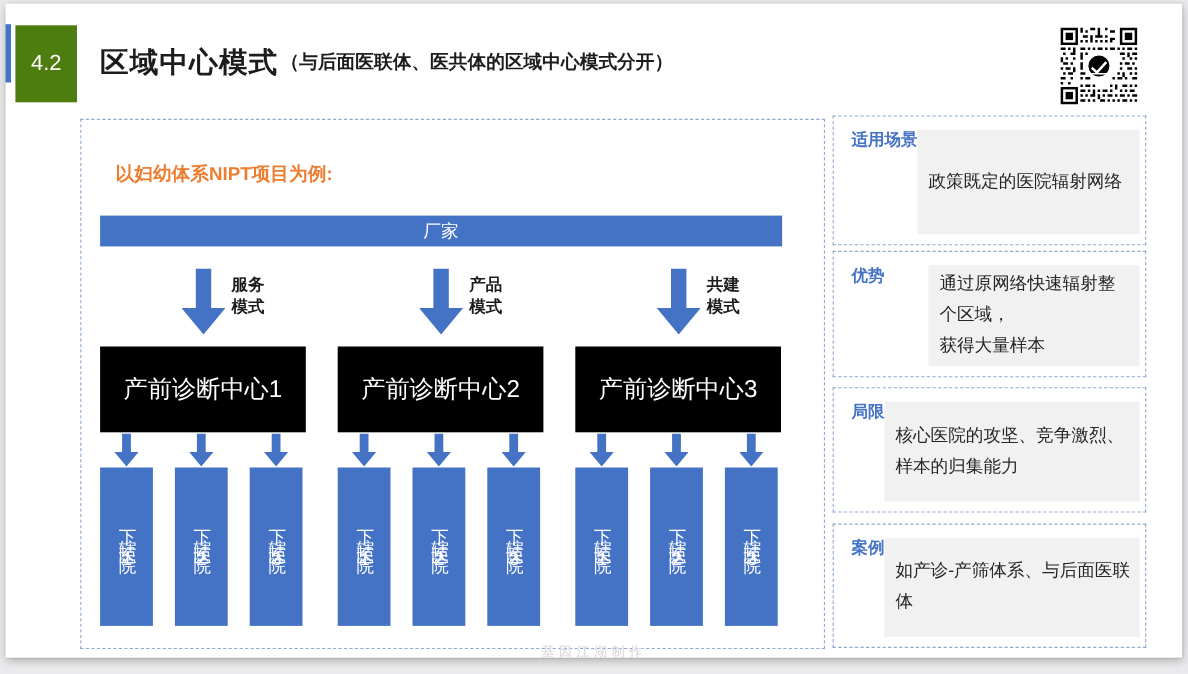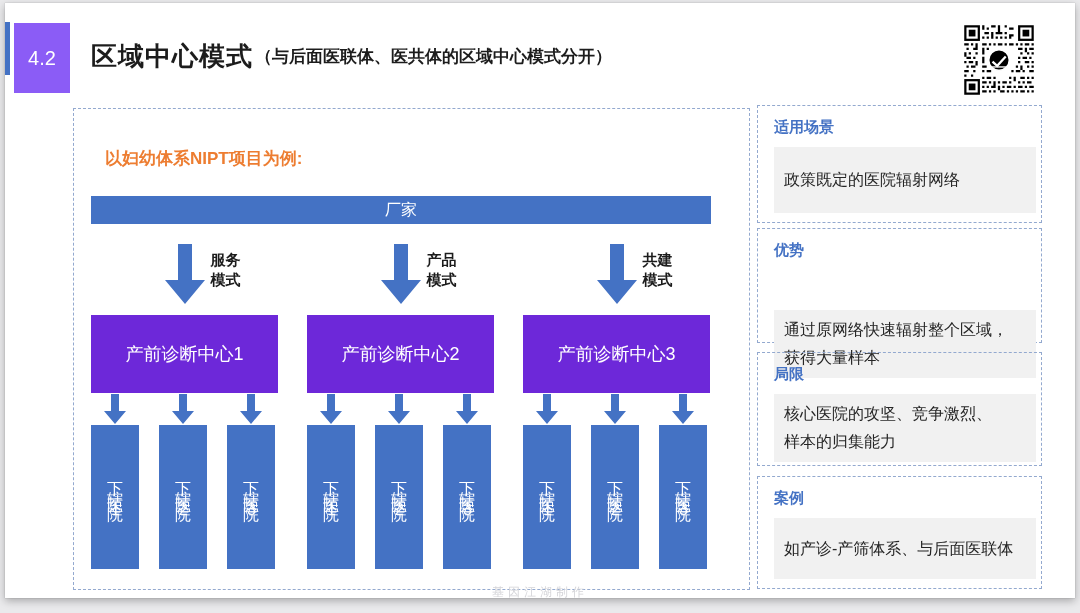--- a/index.html
+++ b/index.html
@@ -4,53 +4,53 @@
 <style>
   * { margin:0; padding:0; box-sizing:border-box; }
   html,body { width:1080px; height:613px; overflow:hidden; background:#eaeaec;
               font-family:"Liberation Sans","DejaVu Sans",sans-serif; }
 
   .slide { position:absolute; left:5px; top:3px; width:1070px; height:595px;
            background:#ffffff; box-shadow:0 3px 8px rgba(0,0,0,0.28), 0 0 1px rgba(0,0,0,0.25); }
 
   
   .edge-strip { position:absolute; left:0; top:19px; width:5px; height:53px; background:#4472C4; }
-  .badge { position:absolute; left:9px; top:20px; width:56px; height:70px; background:#8b5cf6;
+  .badge { position:absolute; left:9px; top:20px; width:56px; height:70px; background:#4d7c0f;
            color:#fff; font-size:20px; display:flex; align-items:center; justify-content:center; }
   .title-row { position:absolute; left:86px; top:34px; height:38px; display:flex; align-items:center; }
   .title-main { font-size:26px; font-weight:bold; color:#1c1c1c; letter-spacing:1px; }
   .title-note { font-size:17px; font-weight:bold; color:#1c1c1c; margin-left:2px;text-align:right; }
   .qr { position:absolute; left:957px; top:20px; width:74px; height:74px; }
 
   
   .panel { position:absolute; left:68px; top:105px; width:677px; height:482px;
            border:1px dashed #93a9cf; }
   .example-label { position:absolute; left:31px; top:24px; font-size:17px; font-weight:bold; color:#ED7D31;margin-top:14px; }
   .root-bar { position:absolute; left:17px; top:87px; width:620px; height:28px; background:#4472C4;
               color:#fff; font-size:16px; display:flex; align-items:center; justify-content:center; }
 
   .group { position:absolute; top:133px; width:187px; height:349px; }
   .group.g0 { left:17px; } .group.g1 { left:233px; } .group.g2 { left:449px; }
 
   .big-arrow { position:absolute; left:50%; transform:translateX(-50%); top:2px; }
   .mode-label { position:absolute; left:calc(50% + 26px); top:8px; font-size:15px; font-weight:bold;
                 color:#1c1c1c; line-height:20px; white-space:pre-line; }
-  .center-box { position:absolute; left:0; top:73px; width:187px; height:78px; background:#6d28d9;
-                color:#fff; font-size:18px; display:flex; align-items:center; justify-content:center; }
+  .center-box { position:absolute; left:0; top:73px; width:187px; height:78px; background:#000000;
+                color:#fff; font-size:22px; display:flex; align-items:center; justify-content:center; }
   .small-arrow { position:absolute; top:152px; }
   .sa0 { left:13px; } .sa1 { left:81px; } .sa2 { left:149px; }
   .hospital-box { position:absolute; top:183px; width:48px; height:144px; background:#4472C4;
                   color:#fff; display:flex; align-items:center; justify-content:center; }
   .hb0 { left:0; } .hb1 { left:68px; } .hb2 { left:136px; }
   .vtext { writing-mode:vertical-rl; text-orientation:upright; font-size:16px; letter-spacing:8px;
            line-height:48px; }
 
   
   .side-section { position:absolute; left:752px; width:285px; border:1px dashed #93a9cf;
-                  padding:12px 5px 9px 16px; display:flex; flex-direction:column; }
+                  padding:12px 5px 9px 16px; display:flex; flex-direction:row; }
   .s0 { top:102px; height:118px; } .s1 { top:225px; height:115px;gap:40px; }
   .s2 { top:349px; height:114px; } .s3 { top:473px; height:113px; }
   .side-heading { font-size:15px; font-weight:bold; color:#4472C4; margin-bottom:10px; }
   .side-content { flex:1; background:#f1f1f1; display:flex; align-items:center; padding:6px 8px 6px 10px; }
   .side-text { font-size:16px; color:#262626; line-height:28px; white-space:pre-line; }
 
   .watermark { position:absolute; left:0; right:0; top:581px; text-align:center; font-size:12px;
                color:#d5d5d9; letter-spacing:4px; }
 </style>
 </head>

